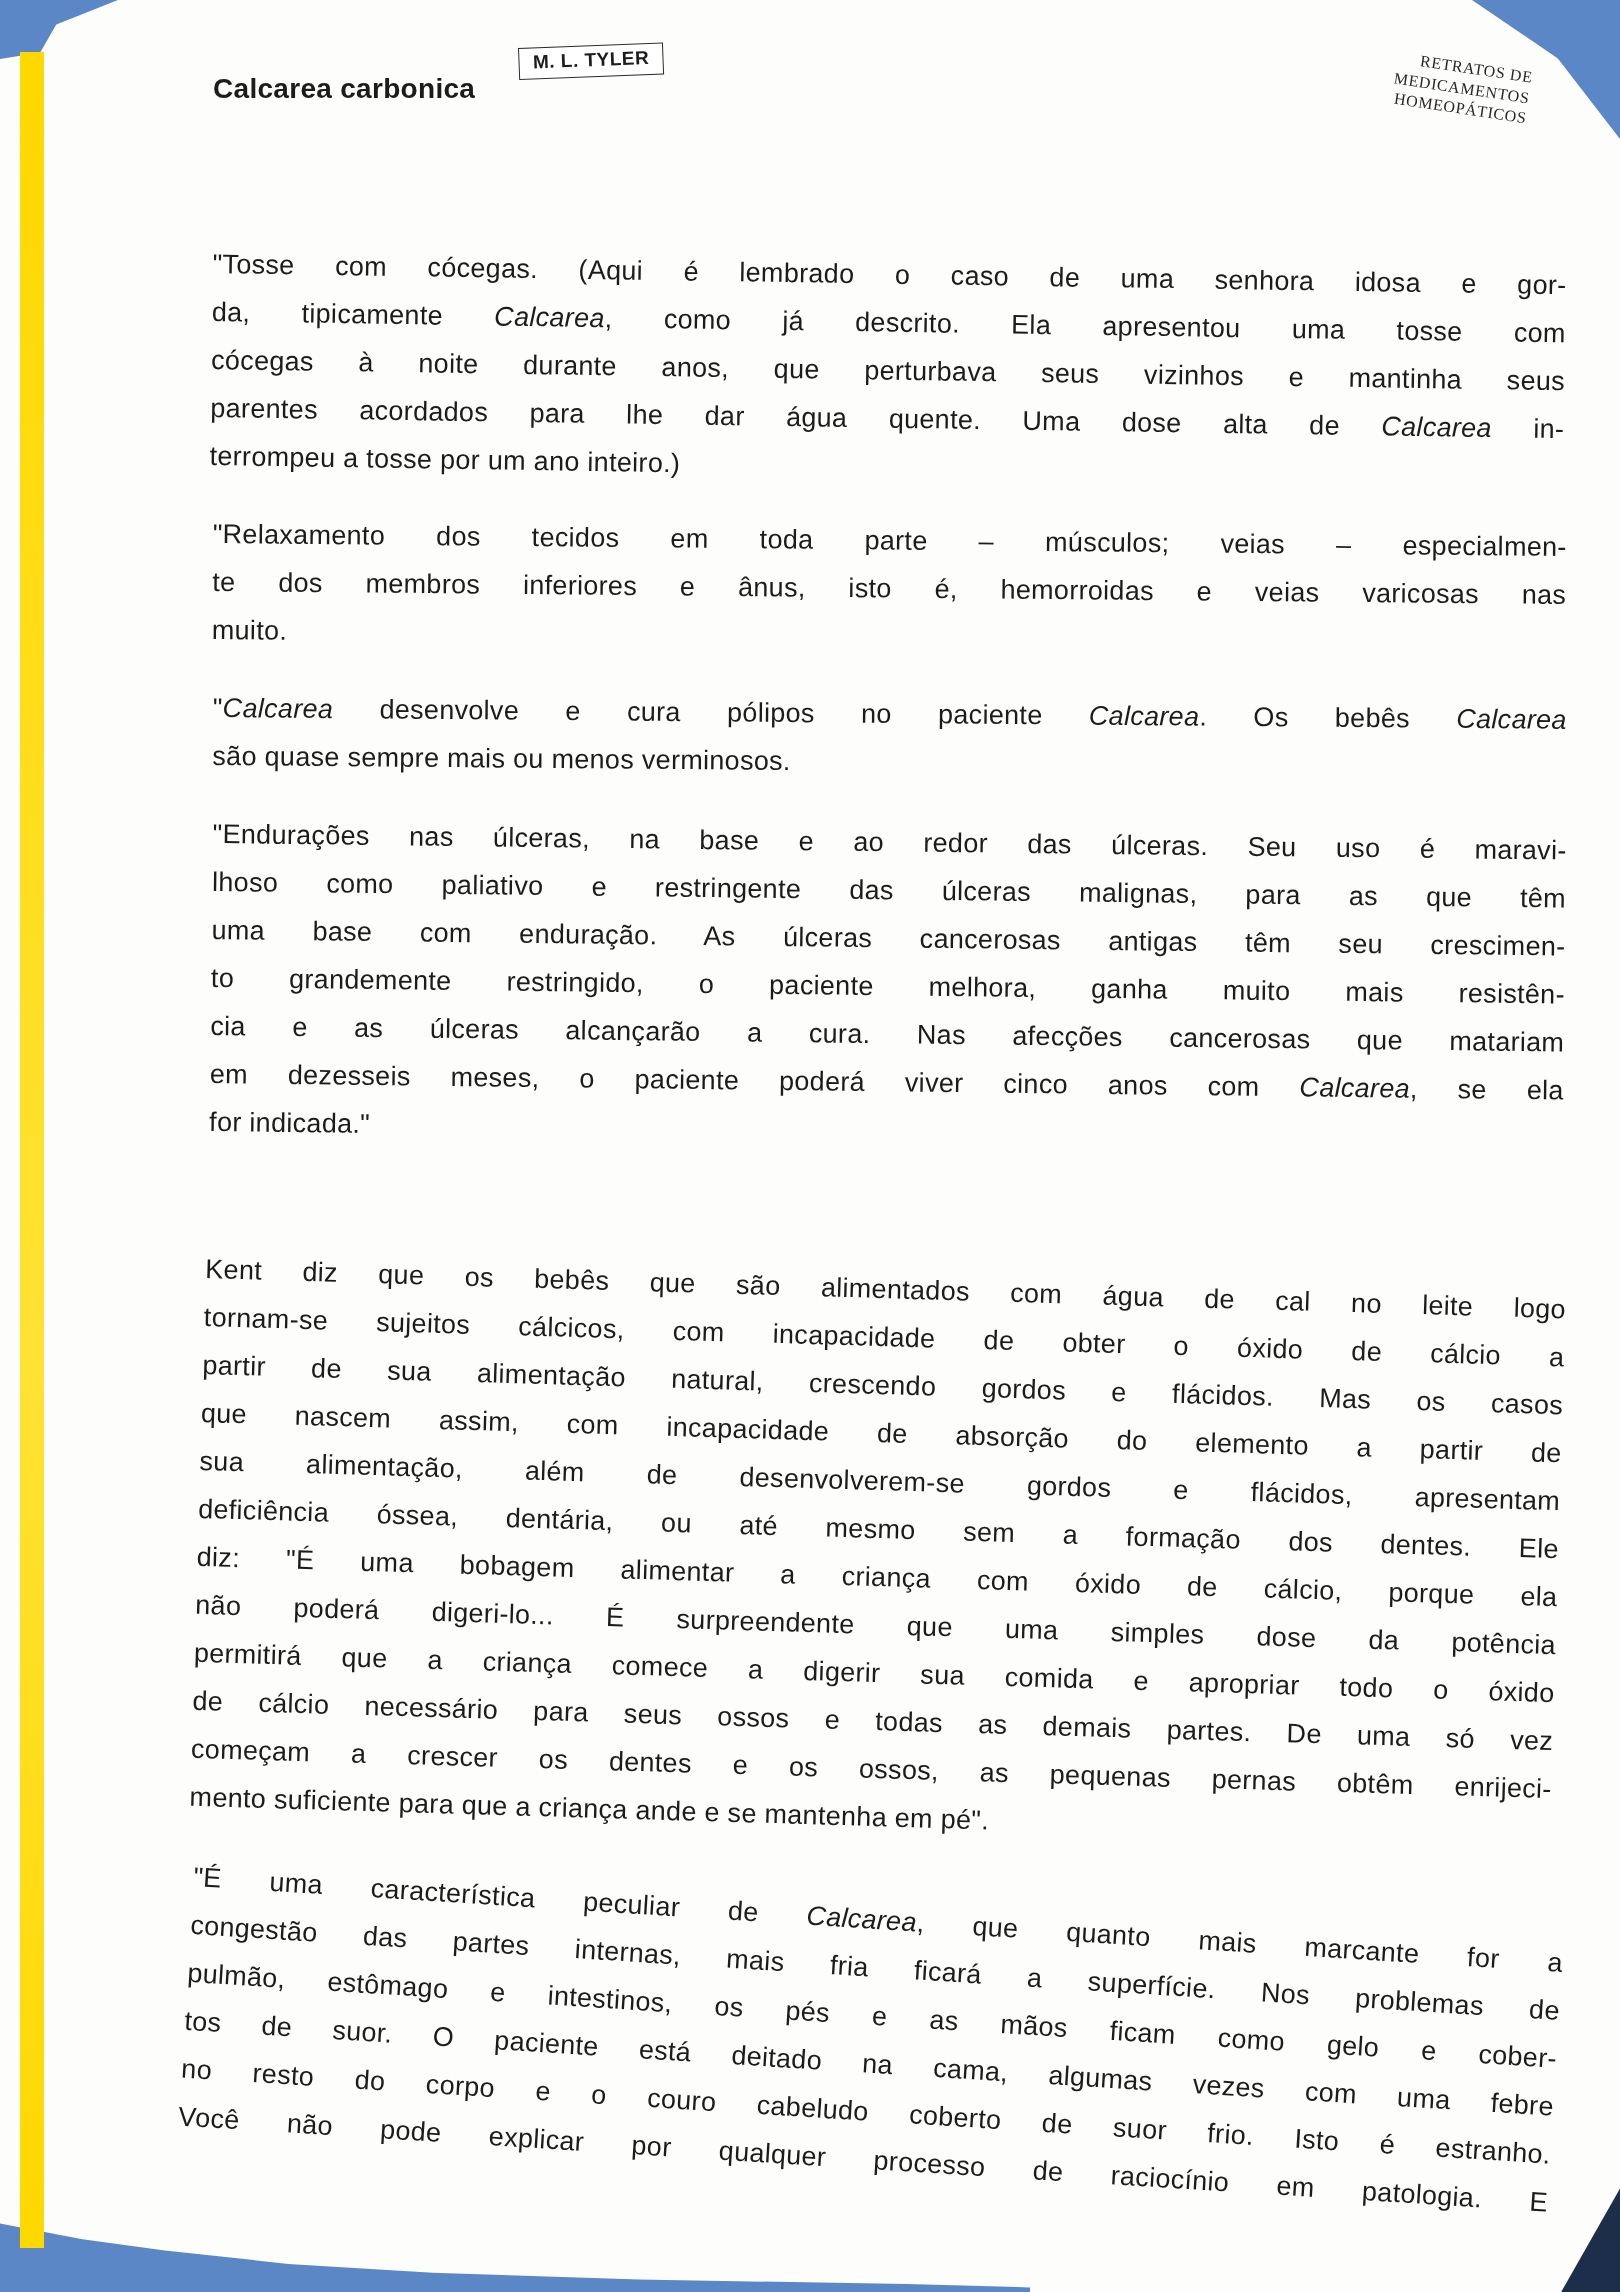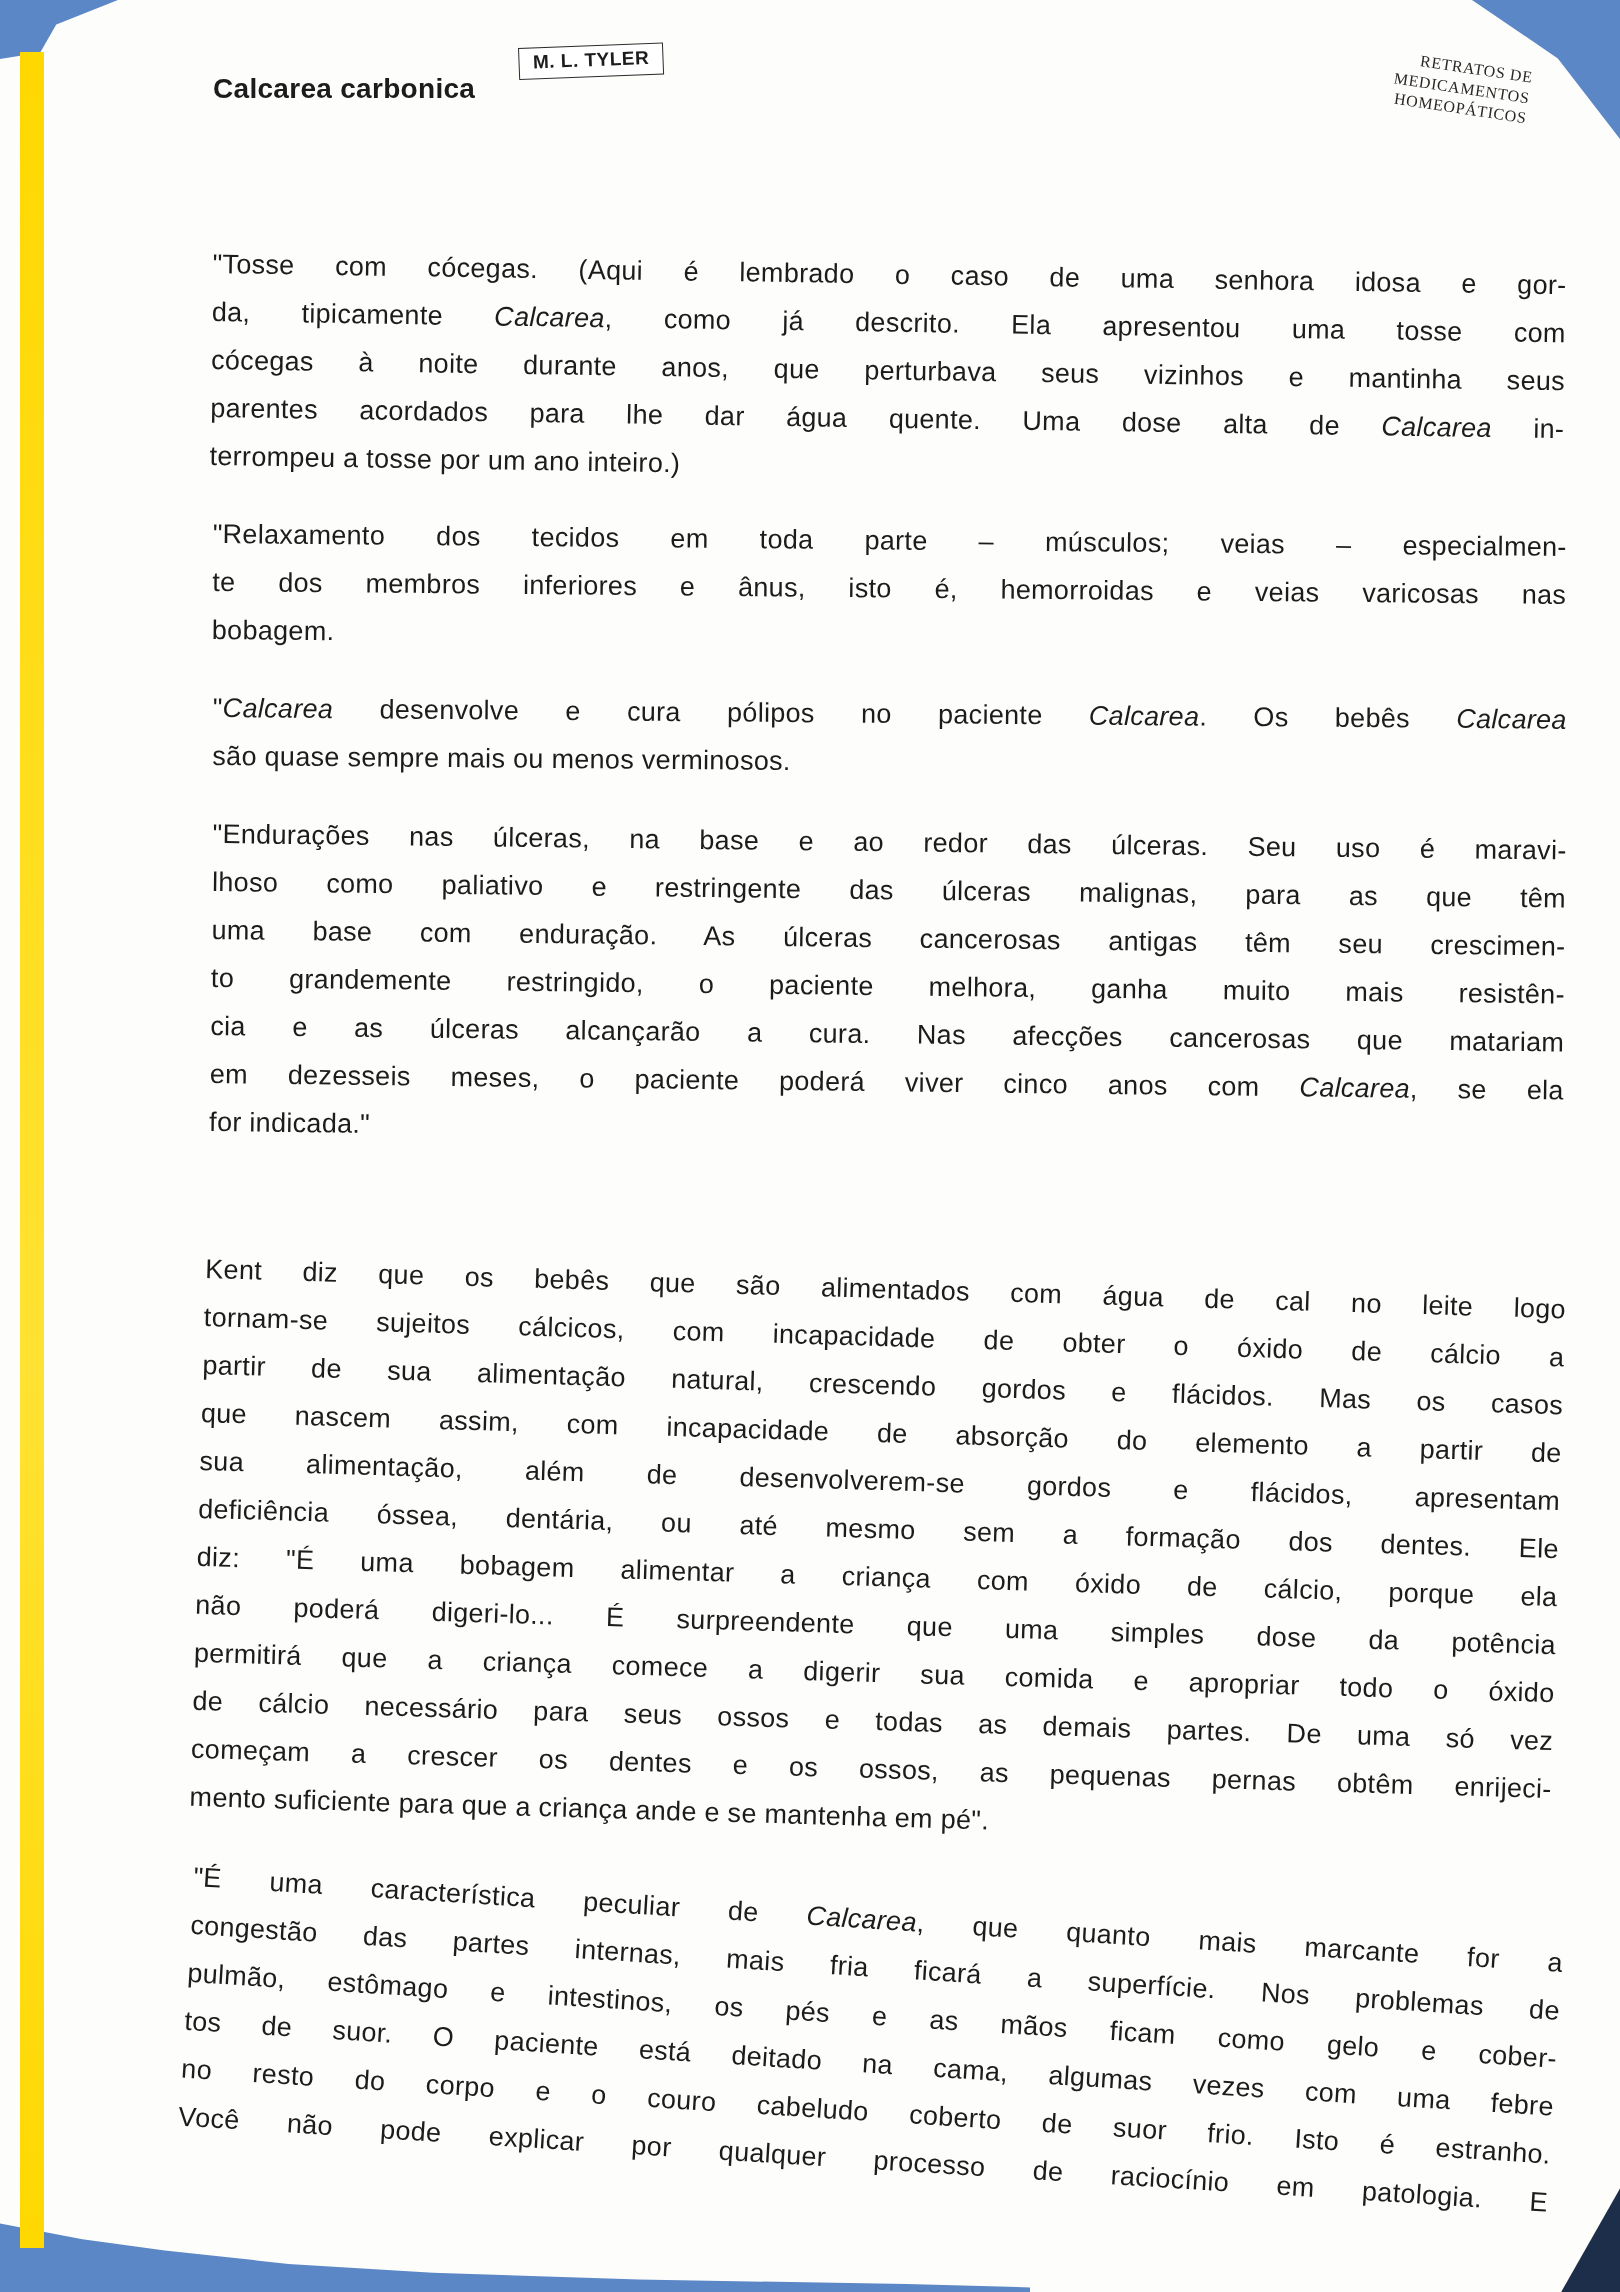--- a/index.html
+++ b/index.html
@@ -69,21 +69,21 @@
       <div class="para" style="transform: rotate(0.9deg); margin-left: 0px; margin-top: 0px;">
         <div class="bl"><span>"Tosse com cócegas. (Aqui é lembrado o caso de uma senhora idosa e gor-</span></div>
         <div class="bl"><span>da, tipicamente </span><span class="it">Calcarea</span><span>, como já descrito. Ela apresentou uma tosse com</span></div>
         <div class="bl"><span>cócegas à noite durante anos, que perturbava seus vizinhos e mantinha seus</span></div>
         <div class="bl"><span>parentes acordados para lhe dar água quente. Uma dose alta de </span><span class="it">Calcarea</span><span> in-</span></div>
         <div class="bl last"><span>terrompeu a tosse por um ano inteiro.)</span></div>
       </div>
       <div class="para" style="transform: rotate(0.55deg); margin-left: 0px; margin-top: 30px;">
         <div class="bl"><span>"Relaxamento dos tecidos em toda parte – músculos; veias – especialmen-</span></div>
         <div class="bl"><span>te dos membros inferiores e ânus, isto é, hemorroidas e veias varicosas nas</span></div>
-        <div class="bl last"><span>bobagem.</span></div>
+        <div class="bl last"><span>muito.</span></div>
       </div>
       <div class="para" style="transform: rotate(0.5deg); margin-left: 0px; margin-top: 30px;">
         <div class="bl"><span>"</span><span class="it">Calcarea</span><span> desenvolve e cura pólipos no paciente </span><span class="it">Calcarea</span><span>. Os bebês </span><span class="it">Calcarea</span></div>
         <div class="bl last"><span>são quase sempre mais ou menos verminosos.</span></div>
       </div>
       <div class="para" style="transform: rotate(0.7deg); margin-left: 0px; margin-top: 30px;">
         <div class="bl"><span>"Endurações nas úlceras, na base e ao redor das úlceras. Seu uso é maravi-</span></div>
         <div class="bl"><span>lhoso como paliativo e restringente das úlceras malignas, para as que têm</span></div>
         <div class="bl"><span>uma base com enduração. As úlceras cancerosas antigas têm seu crescimen-</span></div>
         <div class="bl"><span>to grandemente restringido, o paciente melhora, ganha muito mais resistên-</span></div>

